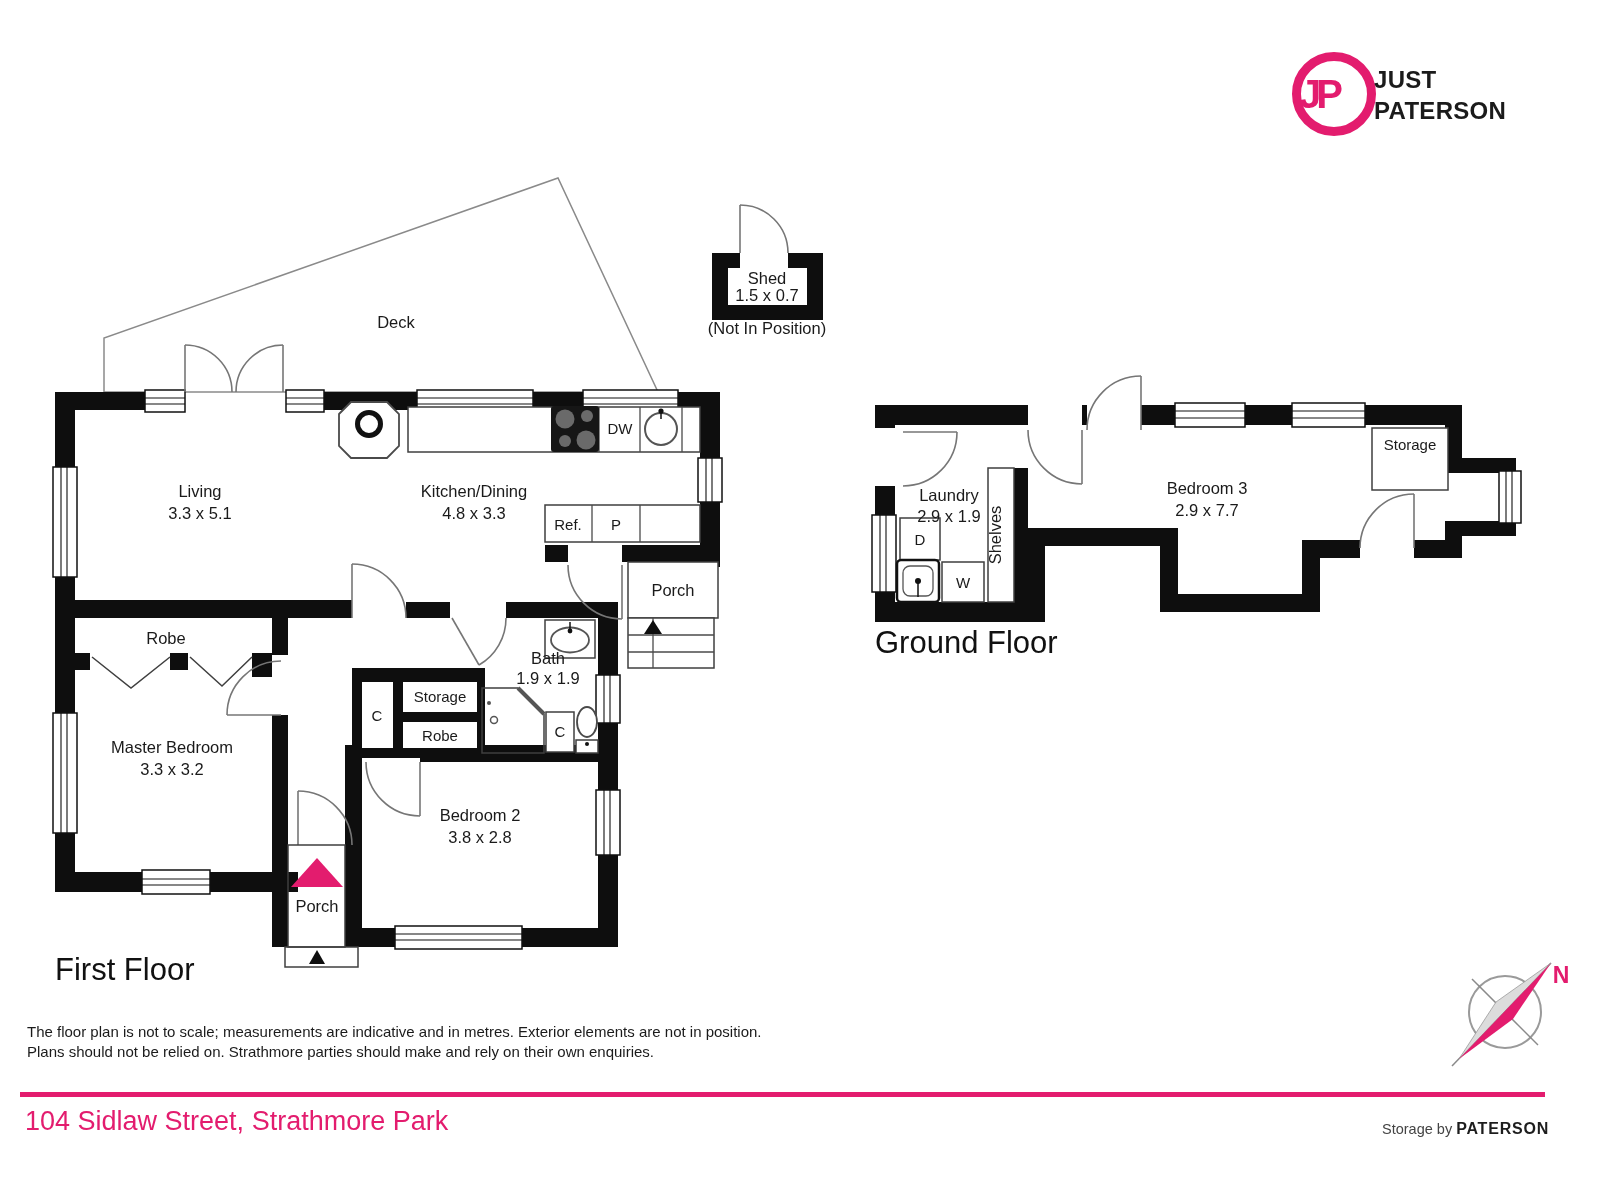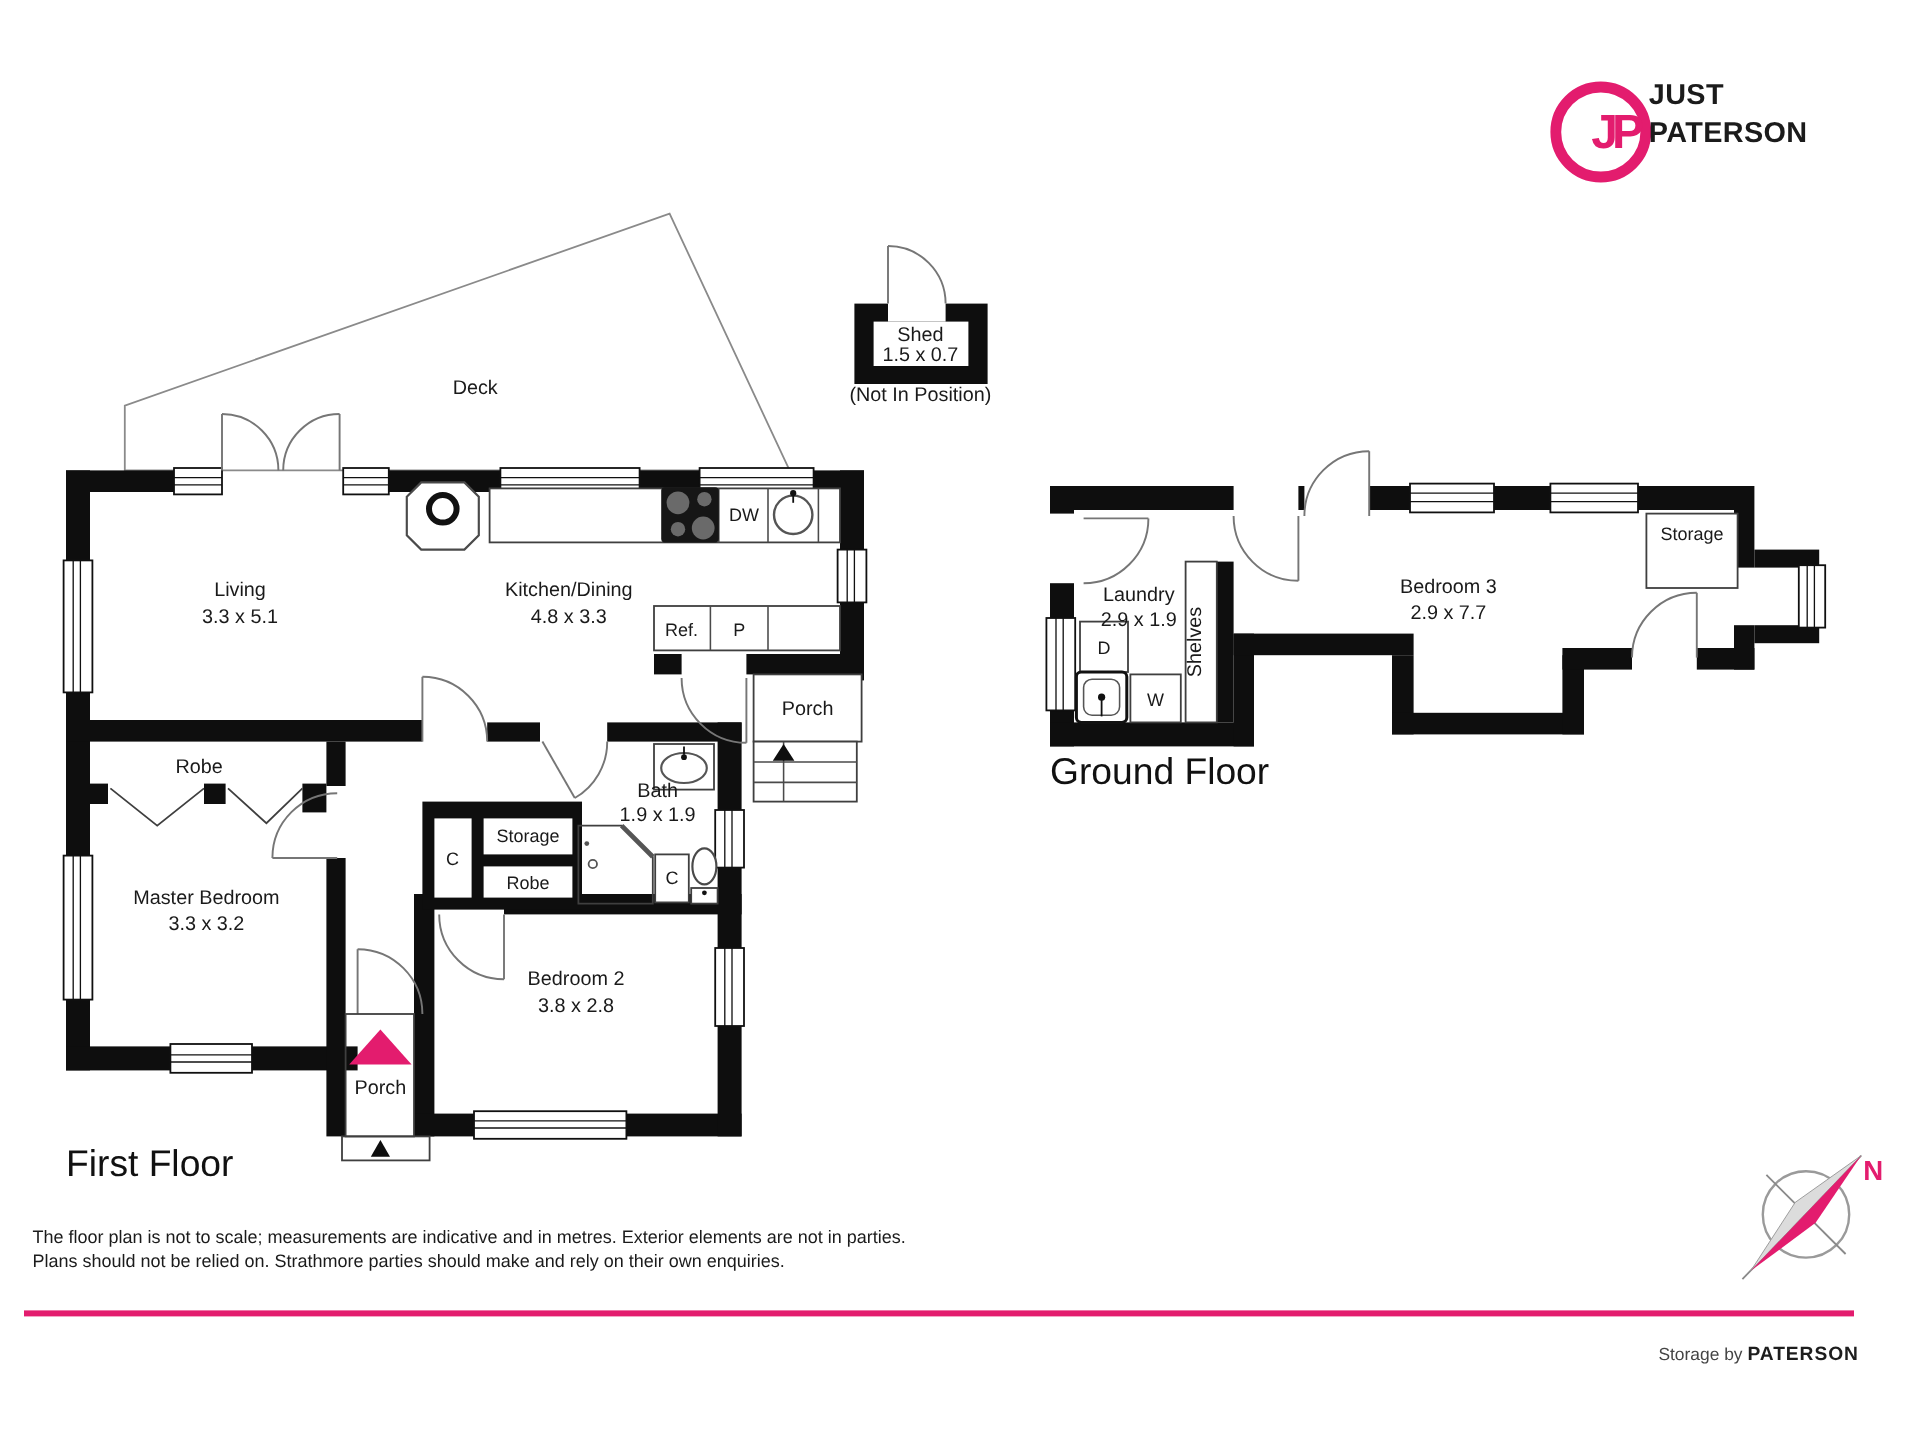--- a/index.html
+++ b/index.html
@@ -23,23 +23,23 @@
   .vline  { stroke:#4a4a4a; stroke-width:1.3; }
   text { font-family:"Liberation Sans", sans-serif; fill:#1a1a1a; }
   .t-room  { font-size:16.5px; text-anchor:middle; }
   .t-small { font-size:15px;   text-anchor:middle; }
   .t-title { font-size:31px;   text-anchor:start; fill:#111; }
   .accent-fill { fill:var(--accent); }
   .accent-text { fill:var(--accent); font-weight:bold; }
 
   
   .logo-ring {
-    position:absolute; left:1292px; top:68px; width:66px; height:66px;
+    position:absolute; left:1292px; top:52px; width:66px; height:66px;
     border:9px solid var(--accent); border-radius:50%;
-    display:flex; align-items:center; justify-content:flex-end;
+    display:flex; align-items:center; justify-content:flex-start;
   }
   .logo-ring span {
     color:var(--accent); font-size:40px; font-weight:bold; letter-spacing:-5px;
     transform:translateX(-2px);
   }
   .logo-text { position:absolute; left:1374px; top:64px; color:#1b1b1b;
     font-size:24px; font-weight:bold; line-height:31px; letter-spacing:0.3px; }
 
   
   .disclaimer { position:absolute; left:27px; top:1022px; font-size:15px;
@@ -418,22 +418,23 @@
       <circle cx="1505" cy="1012" r="36" fill="none" stroke="#9a9a9a" stroke-width="2"></circle>
       <line x1="1472" y1="979" x2="1538" y2="1045" stroke="#8a8a8a" stroke-width="1.5"></line>
       <line x1="1452" y1="1066" x2="1551" y2="963" stroke="#8a8a8a" stroke-width="1.5"></line>
       <polygon points="1551,963 1459,1059 1496,1002" fill="#dcdcdc" stroke="#9a9a9a" stroke-width="0.8"></polygon>
       <polygon class="accent-fill" points="1551,963 1459,1059 1513,1019"></polygon>
       <text class="accent-text" x="1561" y="983" font-size="23" text-anchor="middle">N</text>
     </g>
   </svg>
 
   <div class="disclaimer">
-    <div>The floor plan is not to scale; measurements are indicative and in metres. Exterior elements are not in parties.</div>
+    <div>The floor plan is not to scale; measurements are indicative and in metres. Exterior elements are not in position.</div>
     <div>Plans should not be relied on. Strathmore parties should make and rely on their own enquiries.</div>
   </div>
   <div class="divider"></div>
+  <div class="address">104 Sidlaw Street, Strathmore Park</div>
   <div class="produced">
     <span>Storage by</span>
     <b>PATERSON</b>
   </div>
 
 </div>
 
 </body></html>

